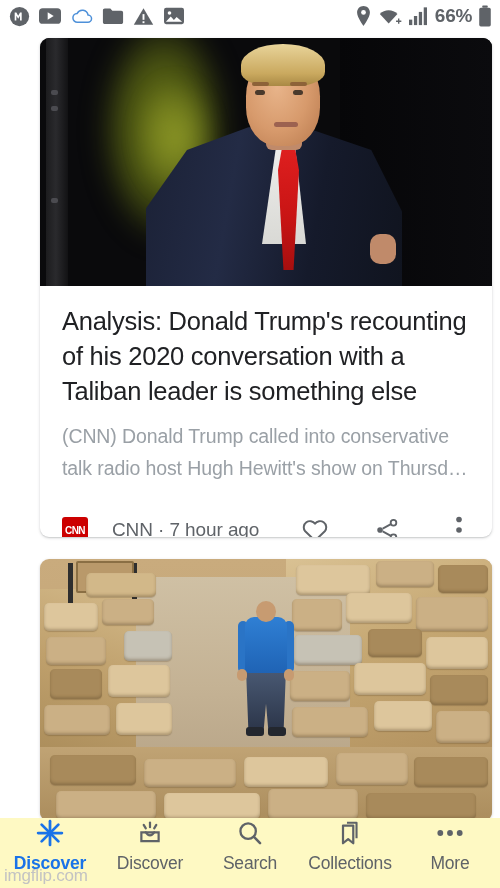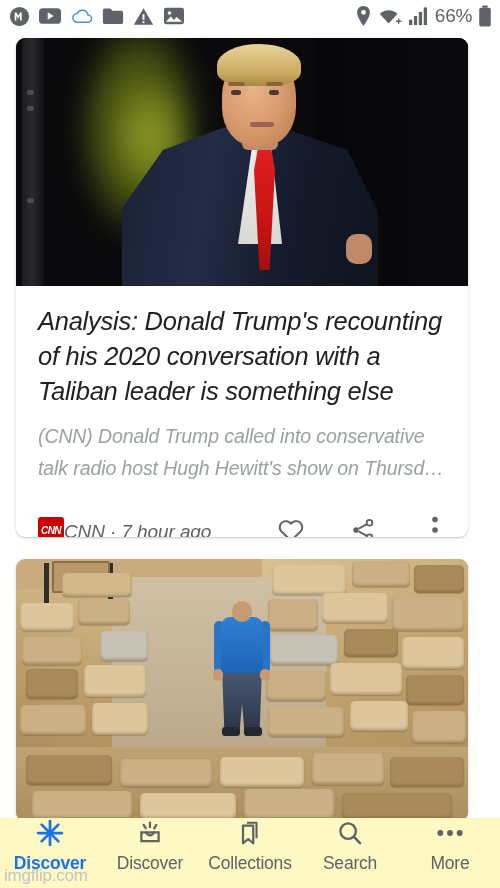--- a/index.html
+++ b/index.html
@@ -31,40 +31,40 @@
     position: absolute; right: 8px; top: 0;
     height: 32px;
     display: flex; align-items: center; gap: 6px;
   }
   .sicon { display: block; }
   .status-text {
     font-size: 19px;
     color: #5f6368;
     letter-spacing: -0.3px;
     white-space: nowrap;
+    font-weight: bold;
   }
   .status-time { font-size: 20px; color: #5f6368; letter-spacing: -0.2px; }
 
   
   .feed {
     position: absolute;
     top: 32px; left: 0;
     width: 500px; height: 786px;
     background: #ffffff;
     overflow: hidden;
   }
 
   .card {
     position: absolute;
-    left: 16px; width: 452px;
+    left: 40px; width: 452px;
     background: #ffffff;
     border-radius: 9px;
     box-shadow: 0 1px 3px rgba(60,64,67,0.22), 0 1px 1px rgba(60,64,67,0.10);
     overflow: hidden;
-    font-style: italic;
   }
   #card-1 { top: 6px; height: 499px; }
   #card-2 { top: 527px; height: 262px; }
 
   
   .hero1 {
     position: relative;
     width: 452px; height: 248px;
     background: #0a0a0c;
     overflow: hidden;
@@ -162,21 +162,21 @@
   }
 
   .card-footer {
     position: relative;
     margin-top: 14px;
     height: 64px;
     padding: 0 22px;
     display: flex; align-items: center;
   }
   .source {
-    display: flex; align-items: flex-end; gap: 0;
+    display: flex; align-items: center; gap: 24px;
   }
   .cnn-badge {
     width: 26px; height: 26px;
     background: #cc0000;
     border-radius: 3px;
     display: flex; align-items: center; justify-content: center;
   }
   .cnn-badge span {
     color: #ffffff;
     font-size: 10px;
@@ -506,35 +506,35 @@
             <path d="M8.4 11.4c1 1.8 2.2 2.6 3.6 2.6s2.6-.8 3.6-2.6"></path>
           </g>
         </svg>
       </div>
       <span class="nav-label">Discover</span>
     </div>
 
     <div class="nav-item">
       <div class="nav-icon">
         <svg width="28" height="28" viewBox="0 0 24 24">
+          <circle cx="10.4" cy="10.4" r="6.6" fill="none" stroke="#5f6368" stroke-width="2"></circle>
+          <line x1="15.4" y1="15.4" x2="20.6" y2="20.6" stroke="#5f6368" stroke-width="2.2" stroke-linecap="round"></line>
+        </svg>
+      </div>
+      <span class="nav-label">Search</span>
+    </div>
+
+    <div class="nav-item">
+      <div class="nav-icon">
+        <svg width="28" height="28" viewBox="0 0 24 24">
           <path d="M9.4 3.2h8.2v13.2" fill="none" stroke="#5f6368" stroke-width="1.8" stroke-linejoin="round"></path>
           <path d="M6 5.6h8.8v15.2l-4.4-3.6-4.4 3.6z" fill="none" stroke="#5f6368" stroke-width="1.9" stroke-linejoin="round"></path>
         </svg>
       </div>
       <span class="nav-label">Collections</span>
-    </div>
-
-    <div class="nav-item">
-      <div class="nav-icon">
-        <svg width="28" height="28" viewBox="0 0 24 24">
-          <circle cx="10.4" cy="10.4" r="6.6" fill="none" stroke="#5f6368" stroke-width="2"></circle>
-          <line x1="15.4" y1="15.4" x2="20.6" y2="20.6" stroke="#5f6368" stroke-width="2.2" stroke-linecap="round"></line>
-        </svg>
-      </div>
-      <span class="nav-label">Search</span>
     </div>
 
     <div class="nav-item">
       <div class="nav-icon">
         <svg width="28" height="28" viewBox="0 0 26 8">
           <circle cx="4" cy="4" r="2.7" fill="#5f6368"></circle>
           <circle cx="13" cy="4" r="2.7" fill="#5f6368"></circle>
           <circle cx="22" cy="4" r="2.7" fill="#5f6368"></circle>
         </svg>
       </div>

